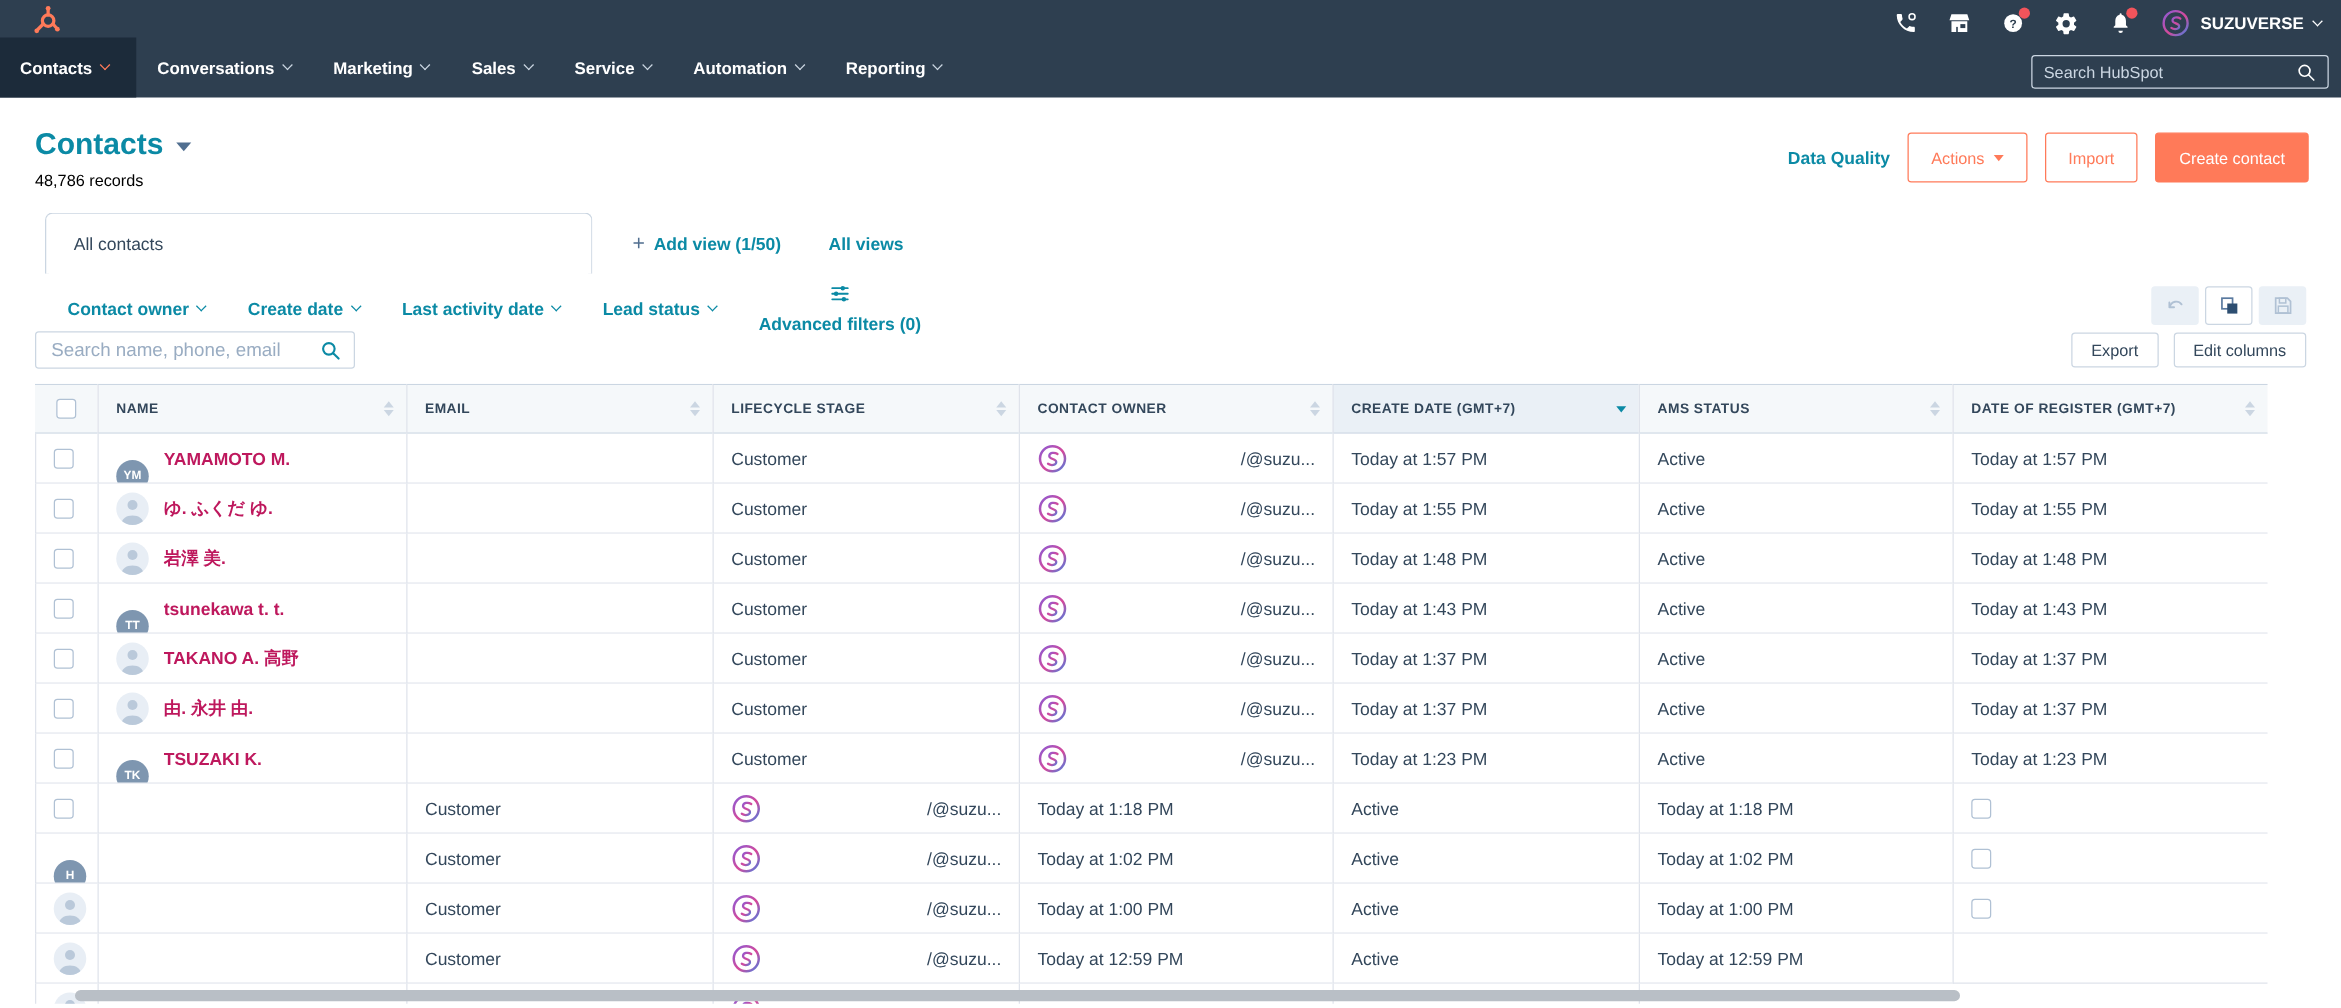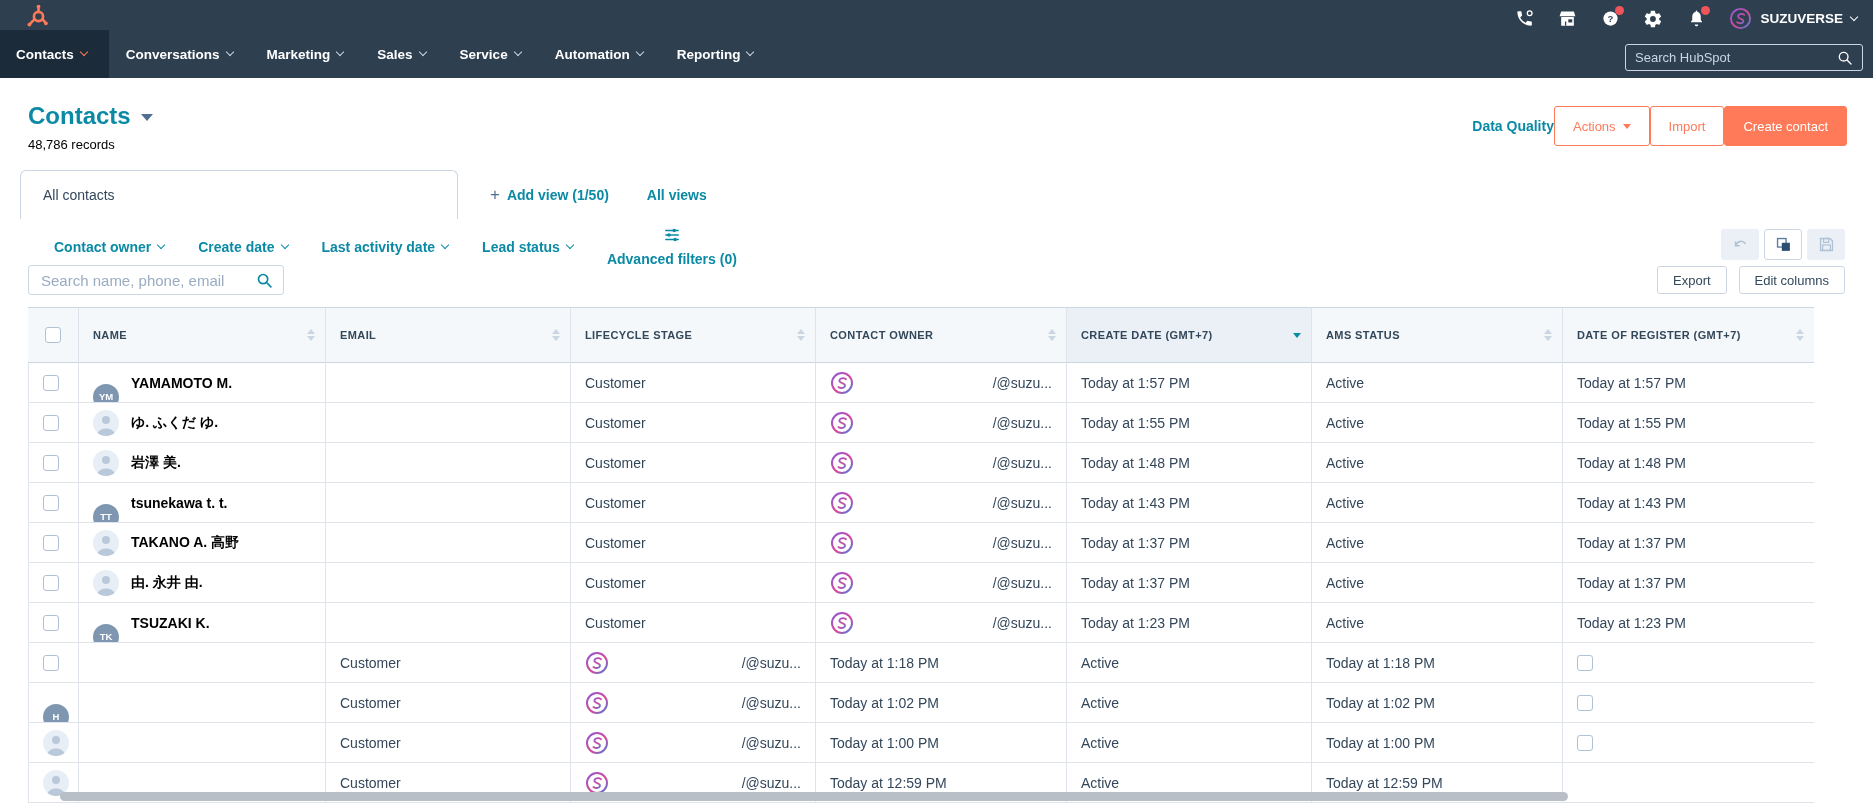--- a/index.html
+++ b/index.html
@@ -29,30 +29,30 @@
     border:1px solid #cbd6e2; border-radius:3px; display:flex; align-items:center;
     padding:0 9px; color:#cbd6e2; font-size:13px; cursor:text; }
   .nav-search .ph { flex:1; }
   
   .page-head { display:flex; justify-content:space-between; align-items:flex-start; padding:24px 26px 0 28px; }
   .title-row { display:flex; align-items:center; gap:10px; cursor:pointer; }
   .page-title { font-size:24px; font-weight:700; color:#0b8aa5; }
   .title-caret { width:0; height:0; border-left:6px solid transparent; border-right:6px solid transparent;
     border-top:7px solid #516f90; margin-top:3px; }
   .records { font-size:13px; color:#000000; margin-top:7px; }
-  .head-actions { display:flex; align-items:center; margin-top:4px; }
+  .head-actions { display:flex; align-items:center; gap:14px; margin-top:4px; }
   .link-teal { color:#0b8aa5; font-size:14px; font-weight:700; cursor:pointer; }
   .btn { height:40px; border-radius:3px; font-size:13px; font-weight:400; display:inline-flex;
     align-items:center; justify-content:center; padding:0 18px; cursor:pointer; font-family:"Liberation Sans",sans-serif; }
   .btn-outline { border:1px solid #ff7a59; color:#ff7a59; background:#fff; gap:7px; }
   .btn-solid { border:1px solid #ff7a59; background:#ff7a59; color:#fff; }
   .caret-orange { width:0; height:0; border-left:4.5px solid transparent; border-right:4.5px solid transparent;
     border-top:5px solid #ff7a59; }
   
-  .tabs { display:flex; align-items:flex-end; margin-top:18px; padding-left:20px; }
+  .tabs { display:flex; align-items:flex-end; margin-top:18px; padding-left:36px; }
   .tab-active { width:438px; height:49px; background:#fff; border:1px solid #cbd6e2; border-bottom:none;
     border-radius:6px 6px 0 0; display:flex; align-items:center; padding-left:22px;
     font-size:14px; color:#33475b; cursor:pointer; }
   .add-view { display:flex; align-items:center; gap:7px; margin:0 0 16px 32px; cursor:pointer;
     color:#0b8aa5; font-size:14px; font-weight:700; }
   .plus { color:#516f90; font-size:17px; font-weight:400; line-height:1; }
   .all-views { margin:0 0 16px 38px; color:#0b8aa5; font-size:14px; font-weight:700; cursor:pointer; }
   
   .filter-row { display:flex; align-items:center; margin-top:12px; padding-left:54px; position:relative; height:32px; }
   .filter-item { display:flex; align-items:center; gap:7px; color:#0b8aa5; font-size:14px; font-weight:700;
@@ -70,36 +70,36 @@
     display:flex; align-items:center; padding:0 10px; }
   .tbl-search input { border:none; outline:none; flex:1; font-size:15px; color:#33475b; min-width:0;
     font-family:"Liberation Sans",sans-serif; }
   .tbl-search input::placeholder { color:#99acc2; }
   .toolbar-right { display:flex; gap:12px; }
   .btn-small { height:28px; padding:0 15px; border:1px solid #cbd6e2; border-radius:3px;
     background:#fff; color:#33475b; font-size:13px; display:flex; align-items:center; cursor:pointer; }
   
   .table-wrap { position:relative; margin:12px 28px 0 28px; height:496px; overflow:hidden; }
   .grid { display:grid; grid-template-columns:50px 247px 245px 245px 251px 245px 251px 252px; width:1786px; }
-  .hcell { height:56px; background:#f5f8fa; border-top:1px solid #cbd6e2; border-bottom:1px solid #cbd6e2;
+  .hcell { height:40px; background:#f5f8fa; border-top:1px solid #cbd6e2; border-bottom:1px solid #cbd6e2;
     border-left:1px solid #dfe3eb; display:flex; align-items:center; justify-content:space-between;
     padding:0 10px 0 14px; font-size:11px; font-weight:700; letter-spacing:.4px; color:#33475b; cursor:pointer; }
   .hcell:first-child { border-left:none; justify-content:center; padding:0; }
   .hcell.sorted { background:#eaf0f6; }
   .sort { display:flex; flex-direction:column; gap:2px; }
   .sort .up { width:0;height:0;border-left:4px solid transparent;border-right:4px solid transparent;border-bottom:5px solid #cbd6e2; }
   .sort .dn { width:0;height:0;border-left:4px solid transparent;border-right:4px solid transparent;border-top:5px solid #cbd6e2; }
   .sort .dn.active { border-top-color:#0b8aa5; }
   .cell { height:40px; border-bottom:1px solid #dfe3eb; border-left:1px solid #dfe3eb;
     display:flex; align-items:center; padding:0 14px; font-size:14px; color:#33475b;
     white-space:nowrap; overflow:hidden; background:#fff; }
   .cell:first-child { border-left:none; justify-content:center; padding:0; }
   .checkbox { width:16px; height:16px; border:1px solid #b0c1d4; border-radius:3px; background:#fff; cursor:pointer; }
   .name-cell { gap:12px; }
-  .name-link { color:#000000; font-weight:700; cursor:pointer; text-overflow:ellipsis; overflow:hidden; }
+  .name-link { color:#be185d; font-weight:700; cursor:pointer; text-overflow:ellipsis; overflow:hidden; }
   .avatar-initials { width:26px; height:26px; min-width:26px; border-radius:50%; background:#7e96b0;
     color:#fff; font-size:9.5px; font-weight:700; display:flex; align-items:center; justify-content:center;margin-top:28px; }
   .avatar-person { width:26px; height:26px; min-width:26px; border-radius:50%; background:#e8eef5;
     overflow:hidden; display:flex; align-items:flex-end; justify-content:center; }
   .owner-cell { justify-content:space-between; }
   .owner-tail { color:#33475b;text-align:center; }
   .hscroll-thumb { position:absolute; left:32px; bottom:2px; width:1508px; height:9px;
     background:#b9bfc6; border-radius:5px; cursor:grab; }
 </style>
 </head>

